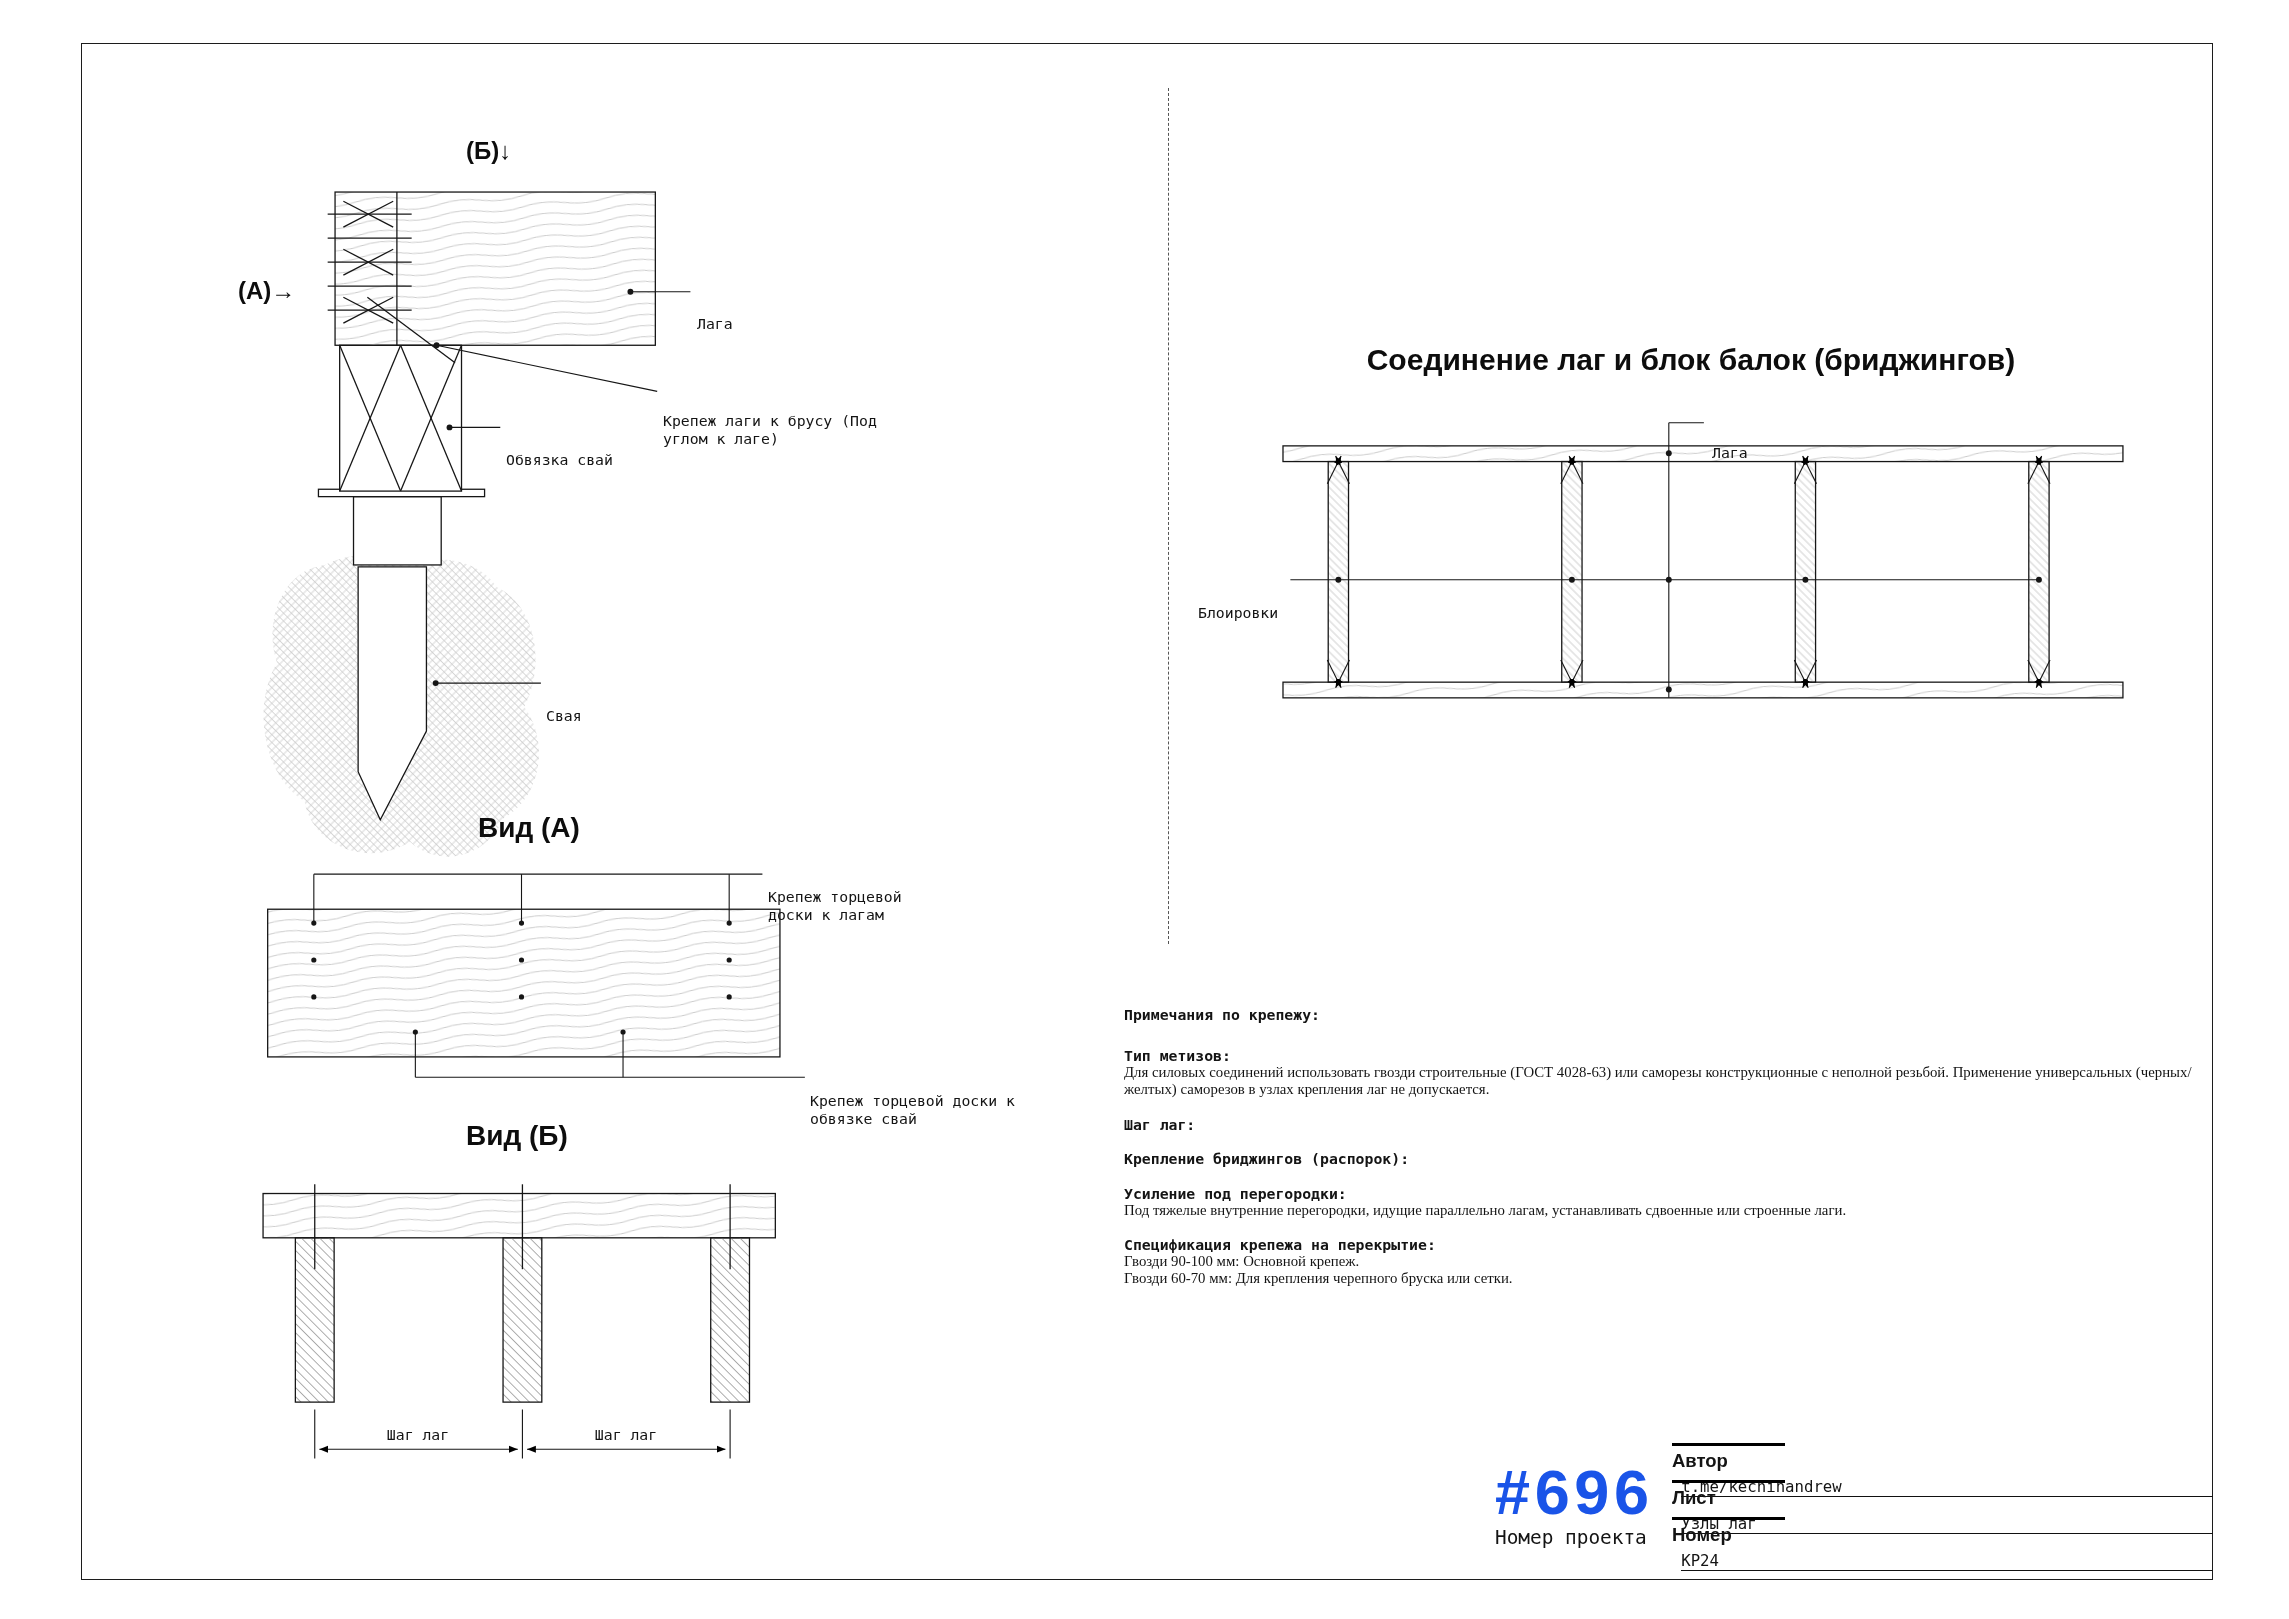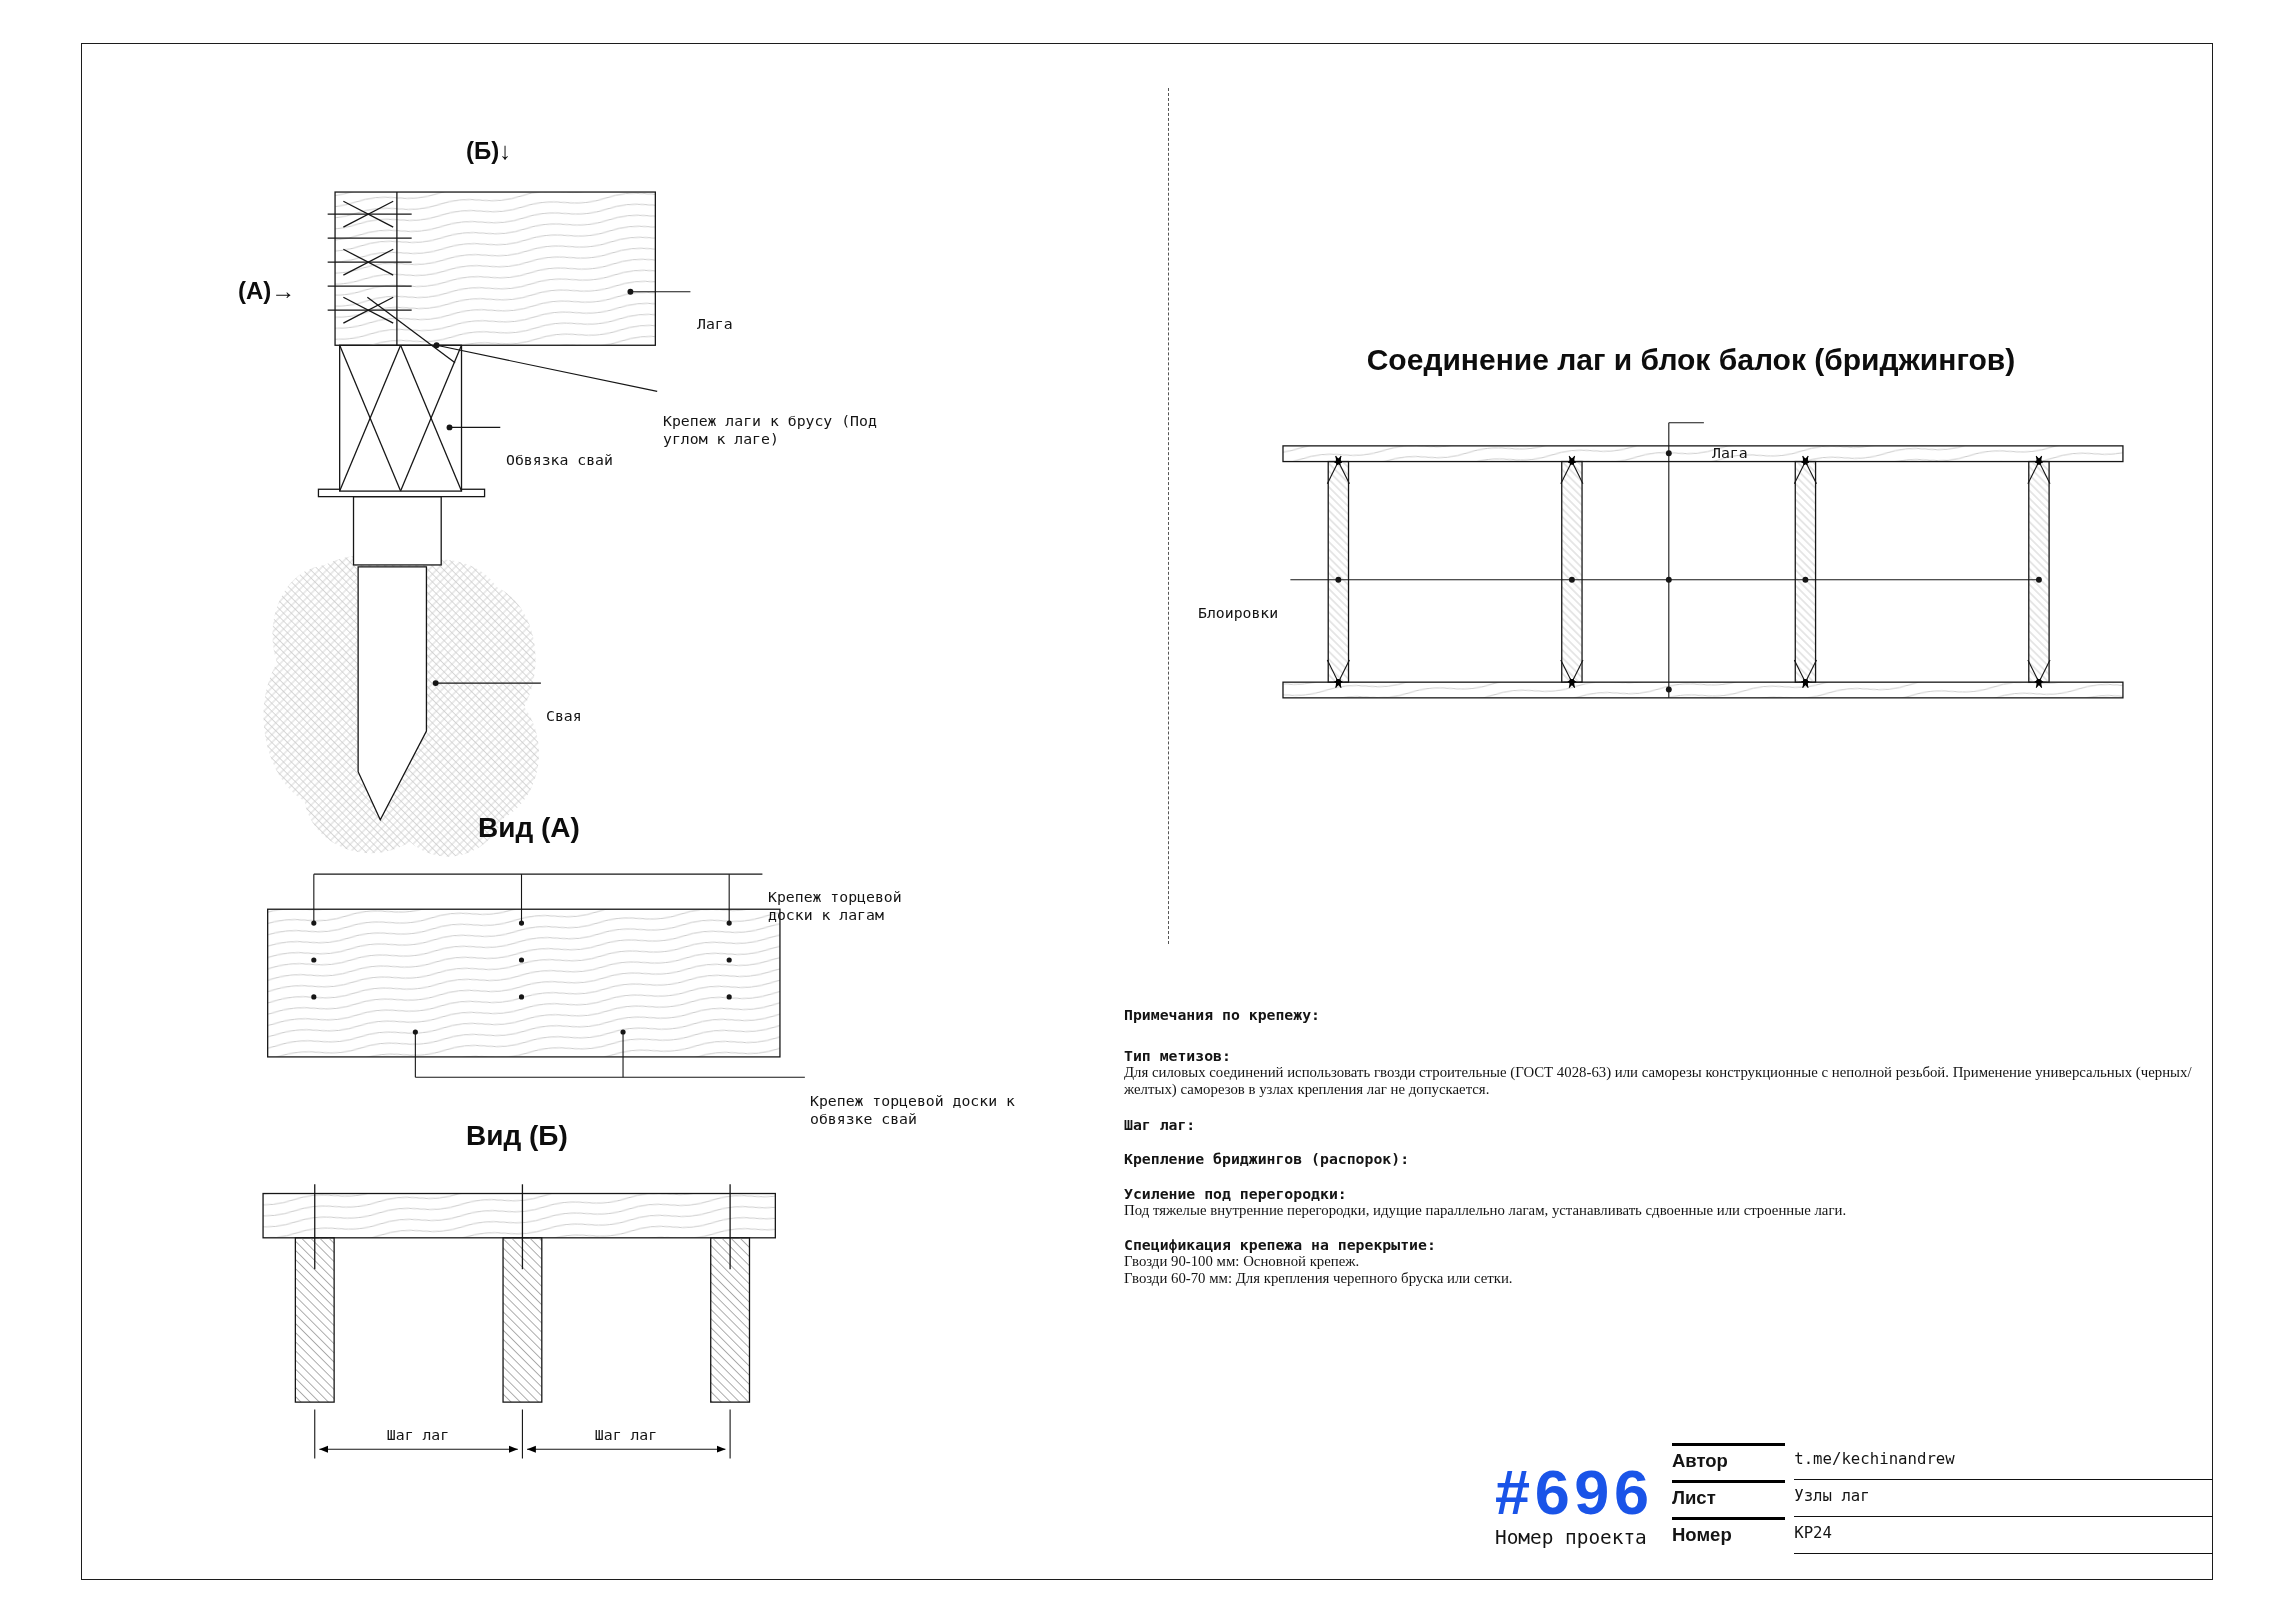--- a/index.html
+++ b/index.html
@@ -26,21 +26,21 @@
   .note-sec { margin-bottom:17.5px; }
   .note-sec h3 { font:bold 14.8px/17px "DejaVu Sans Mono", monospace; }
   .note-sec p { white-space:pre-line;font-family:Liberation Serif, serif; }
 
   .project-num { position:absolute; left:1495px; top:1464px; width:277px; text-align:left;
                  font-family:"Liberation Sans", sans-serif; font-weight:bold; font-size:63px; line-height:57px;
                  letter-spacing:4.6px; color:#1a54e8; }
   .project-num-caption { position:absolute; left:1495px; top:1526px; width:277px; text-align:left;
                  font:19.4px "DejaVu Sans Mono", monospace; color:#141414; }
   .tb { position:absolute; left:1672px; top:1443px; width:541px; }
-  .tb-row { display:flex; height:37px; }
+  .tb-row { display:flex; height:37px;flex-direction:column; }
   .tb-label { width:113px; border-top:3.7px solid #000; padding-top:3.7px;
               font-family:"Liberation Sans", sans-serif; font-weight:bold; font-size:18.5px; }
   .tb-value { flex:1; margin-left:9.2px; border-bottom:1.8px solid #111; padding-top:5.5px;
               font:15.7px "DejaVu Sans Mono", monospace; }
 </style>
 </head>
 <body>
 
 <div id="page">
 

